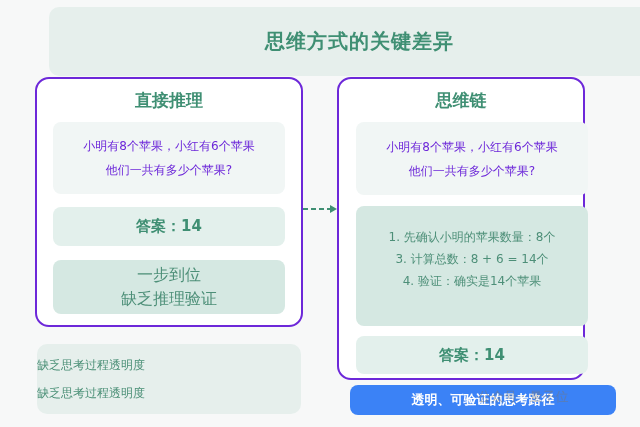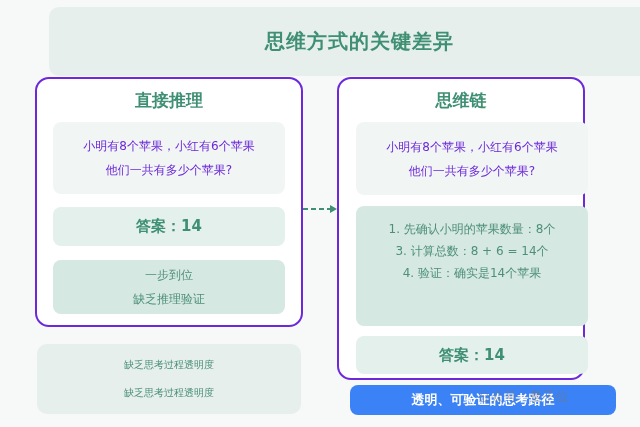--- a/index.html
+++ b/index.html
@@ -26,27 +26,27 @@
     position: absolute; left: 0; right: 0; top: 10px; text-align: center;
     color: #3f8f73; font-size: 17px; font-weight: bold;
   }
   .box {
     position: absolute; border-radius: 8px;
     display: flex; flex-direction: column; align-items: center; justify-content: center;
     text-align: center;
   }
   .q-box { background: #f1f6f5; color: #6d28d9; font-size: 12px; line-height: 24px; }
   .ans-box { background: #e3f0ec; color: #3f8f73; font-size: 15px; font-weight: bold; }
-  .note-box { background: #d5e8e2; color: #4d8f78; font-size: 12px; line-height: 24px; }
+  .note-box { background: #d5e8e2; color: #4d8f78; font-size: 16px; line-height: 24px; }
   .steps-box { background: #d5e8e2; color: #4d8f78; font-size: 12px; line-height: 22px; justify-content: flex-start; padding-top: 4px; }
   .bottom-left {
     position: absolute; left: 37px; top: 344px; width: 264px; height: 70px;
     background: #e6efec; border-radius: 10px;
-    display: flex; flex-direction: column; align-items: center; justify-content: center;
-    color: #4a8f76; font-size: 10px; line-height: 28px;
+    display: flex; flex-direction: column; justify-content: center;
+    color: #4a8f76; font-size: 12px; line-height: 28px;
   }
   .bottom-right {
     position: absolute; left: 338px; top: 385px; width: 266px; height: 30px;
     background: #3b82f6; border-radius: 8px;
     display: flex; align-items: center; justify-content: center;
     color: #ffffff; font-size: 13px; font-weight: bold; margin-left: 12px;
   }
   .arrow {
     position: absolute; left: 303px; top: 204px; width: 34px; height: 10px;
   }
@@ -77,21 +77,21 @@
   <line x1="0" y1="5" x2="27" y2="5" stroke="#3f8f73" stroke-width="2" stroke-dasharray="5,3"></line>
   <polygon points="27,1 34,5 27,9" fill="#3f8f73"></polygon>
 </svg>
 
 <div class="card card-right">
   <div class="card-title">思维链</div>
   <div class="box q-box" style="left:17px; top:43px; width:232px; height:73px;">
     <div>小明有8个苹果，小红有6个苹果</div>
     <div>他们一共有多少个苹果?</div>
   </div>
-  <div class="box steps-box" style="left:17px; top:127px; width:232px; height:120px; padding-top:12px;">
+  <div class="box steps-box" style="left:17px; top:127px; width:232px; height:120px; padding-top:20px;">
     <div>1. 先确认小明的苹果数量：8个</div>
     <div>3. 计算总数：8 + 6 = 14个</div>
     <div>4. 验证：确实是14个苹果</div>
   </div>
   <div class="box ans-box" style="left:17px; top:257px; width:232px; height:38px;">答案：14</div>
 </div>
 
 <div class="bottom-left">
   <div>缺乏思考过程透明度</div>
   <div>缺乏思考过程透明度</div>

